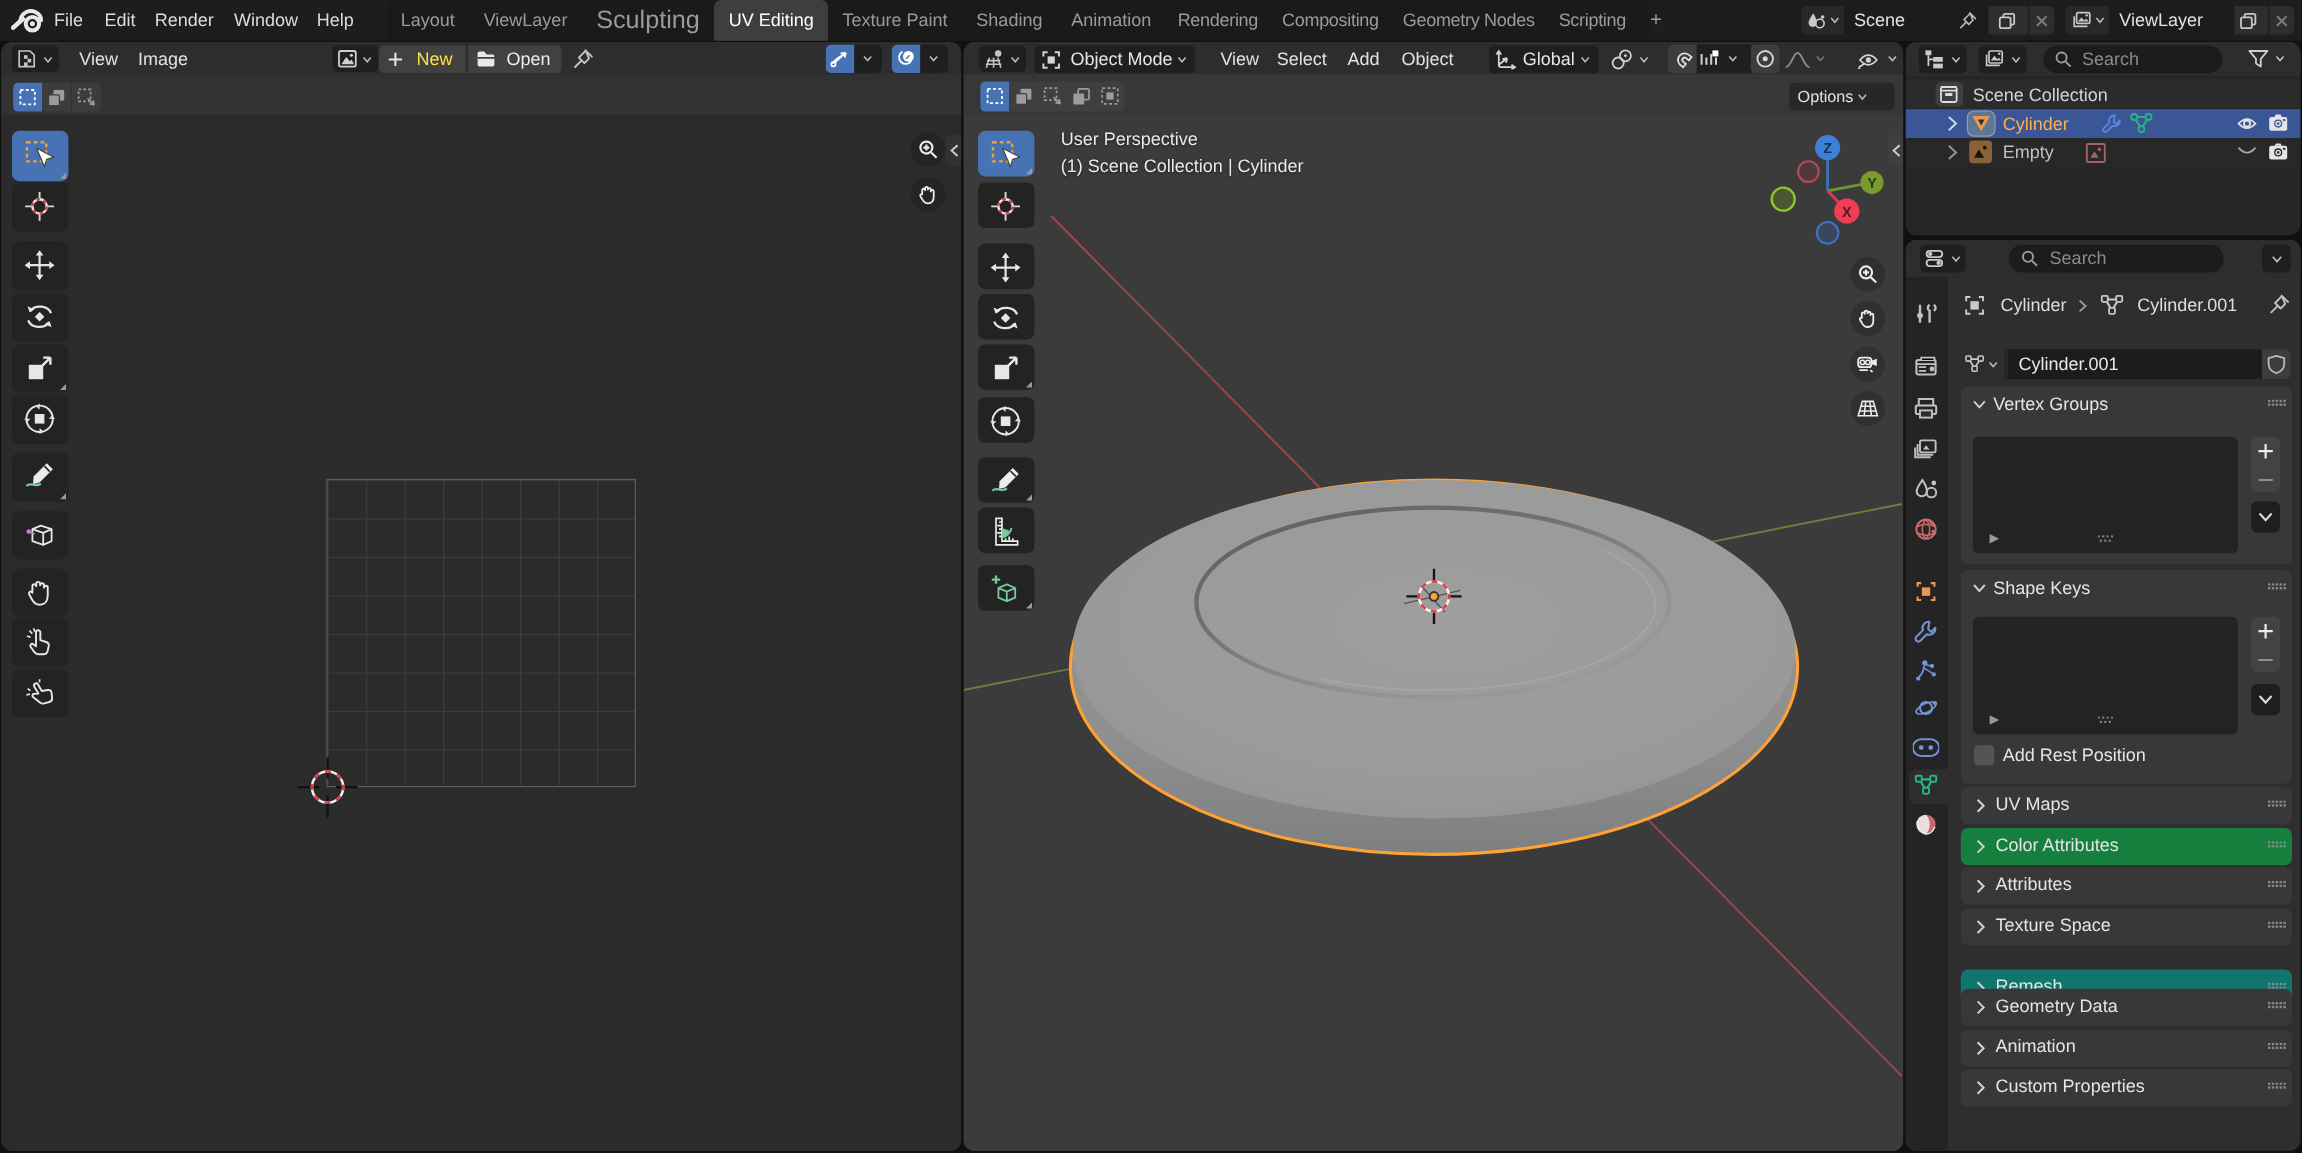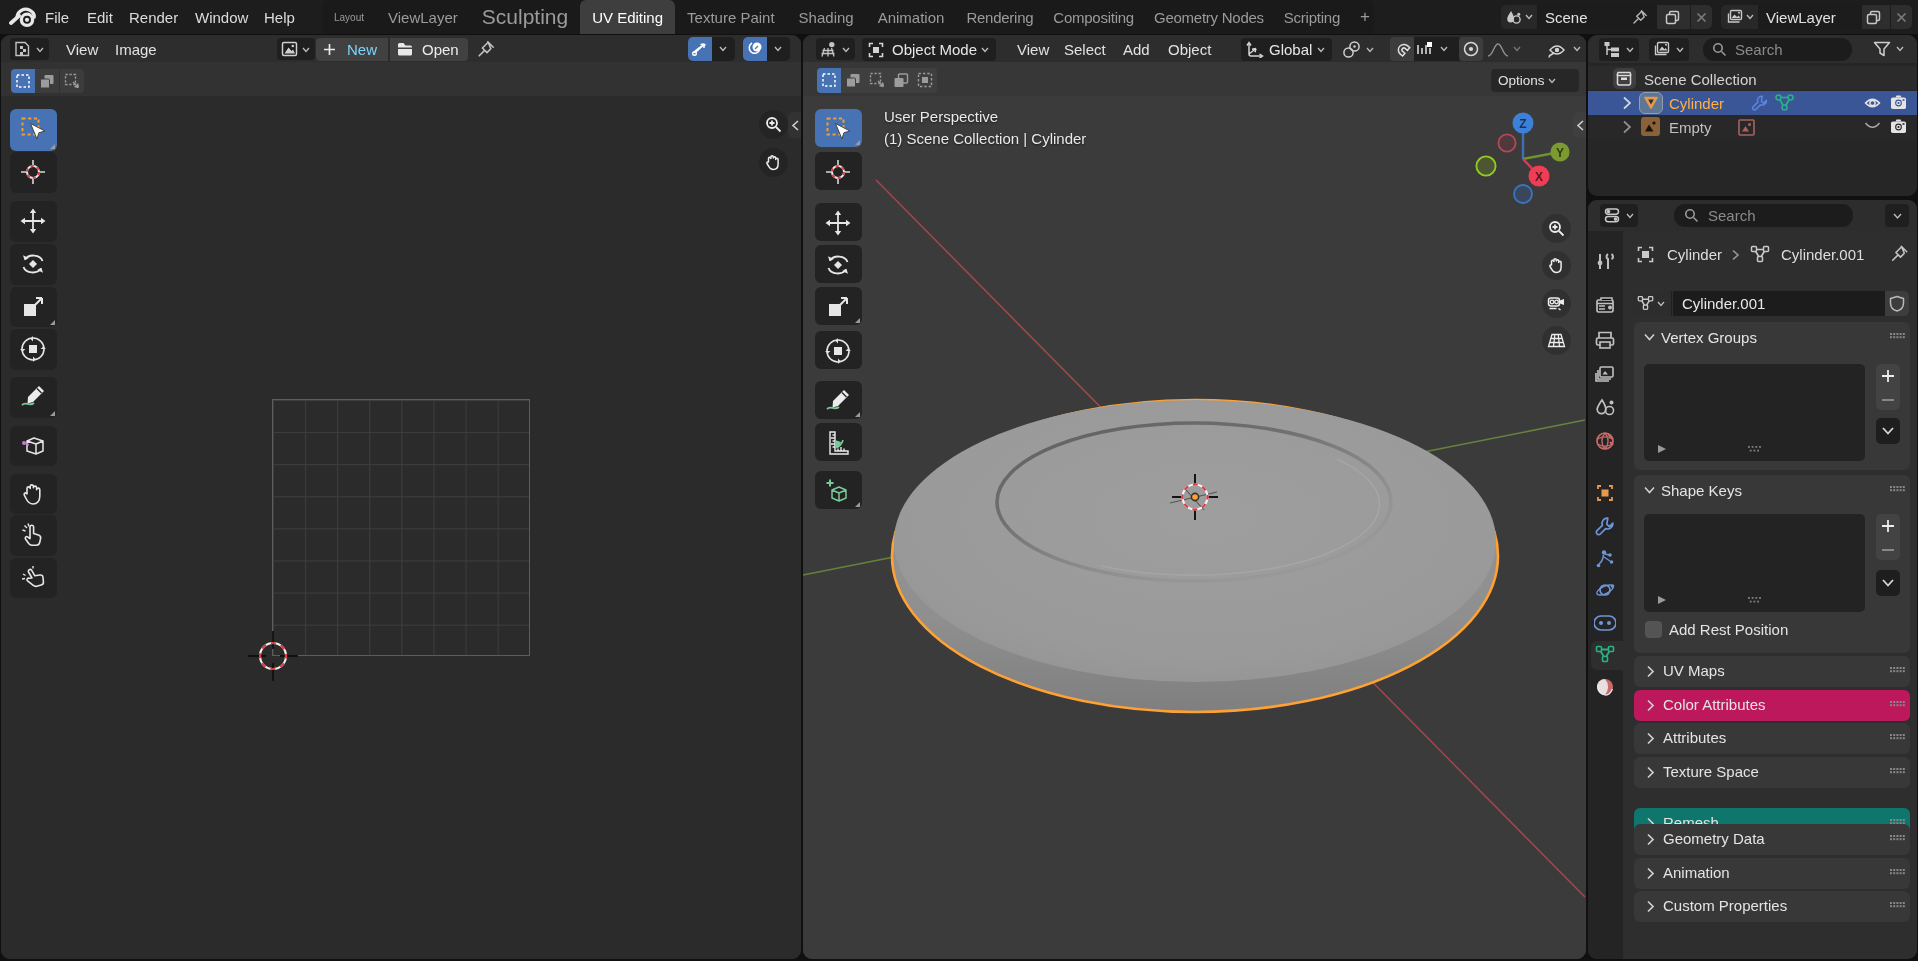--- a/index.html
+++ b/index.html
@@ -22,21 +22,21 @@
     <circle cx="18" cy="15.8" r="2.1" fill="#e8e8e8"></circle>
   </svg>
   <div class="txt" style="left:45px;top:9px;color:#dcdcdc">File</div>
   <div class="txt" style="left:87px;top:9px;color:#dcdcdc">Edit</div>
   <div class="txt" style="left:129px;top:9px;color:#dcdcdc">Render</div>
   <div class="txt" style="left:195px;top:9px;color:#dcdcdc">Window</div>
   <div class="txt" style="left:264px;top:9px;color:#dcdcdc">Help</div>
 
   <div class="abs" style="left:322px;top:0;width:1052px;height:34px;background:#1a1a1a;border-radius:6px 6px 0 0" id="tabs">
       <div style="display:flex;height:34px;align-items:stretch">
-        <div style="padding:0 12px;display:flex;align-items:center;font-size:10px;position:relative;white-space:nowrap;color:#9b9b9b;">Layout</div>
+        <div style="padding:0 12px;display:flex;align-items:center;font-size:15px;position:relative;white-space:nowrap;color:#9b9b9b;">Layout</div>
         <div style="width:1px;background:#141414;margin:6px 0"></div>
         <div style="padding:0 12px;display:flex;align-items:center;font-size:15px;position:relative;white-space:nowrap;color:#9b9b9b;">ViewLayer</div>
         <div style="width:1px;background:#141414;margin:6px 0"></div>
         <div style="padding:0 12px;display:flex;align-items:center;font-size:21px;position:relative;white-space:nowrap;color:#9b9b9b;">Sculpting</div>
         <div style="padding:0 12px;display:flex;align-items:center;font-size:15px;position:relative;white-space:nowrap;background:#3e3e3e;color:#fff;border-radius:6px 6px 0 0;">UV Editing</div>
         <div style="padding:0 12px;display:flex;align-items:center;font-size:15px;position:relative;white-space:nowrap;color:#9b9b9b;">Texture Paint</div>
         <div style="width:1px;background:#141414;margin:6px 0"></div>
         <div style="padding:0 12px;display:flex;align-items:center;font-size:15px;position:relative;white-space:nowrap;color:#9b9b9b;">Shading</div>
         <div style="width:1px;background:#141414;margin:6px 0"></div>
         <div style="padding:0 12px;display:flex;align-items:center;font-size:15px;position:relative;white-space:nowrap;color:#9b9b9b;">Animation</div>
@@ -131,21 +131,21 @@
   </svg>
   <svg class="abs" style="left:25px;top:9px" width="8" height="6" viewBox="0 0 8 6">
         <path d="M1 1 L4 4.5 L7 1" stroke="#bbb" stroke-width="1.3" fill="none"></path>
       </svg>
 </div>
 
 <div class="abs" style="left:315px;top:3px;width:73px;height:23px;background:#414141;border-radius:4px 0 0 4px;border-right:1px solid #2a2a2a">
   <svg class="abs" style="left:7px;top:5px" width="13" height="13" viewBox="0 0 13 13">
         <path d="M6.5 1 V12 M1 6.5 H12" stroke="#e8e8e8" stroke-width="1.7"></path>
       </svg>
-  <div class="txt" style="left:31px;top:3px;color:#7dd3fc">New</div>
+  <div class="txt" style="left:31px;top:3px;color:#fde047">New</div>
 </div>
 
 <div class="abs" style="left:389px;top:3px;width:78px;height:23px;background:#414141;border-radius:0 4px 4px 0">
   <svg class="abs" style="left:7px;top:4px" width="17" height="15" viewBox="0 0 17 15">
     <path d="M1 2.5 a1.5 1.5 0 0 1 1.5 -1.5 h4 l2 2.5 h5 a1.5 1.5 0 0 1 1.5 1.5 v7 a1.5 1.5 0 0 1 -1.5 1.5 h-11 a1.5 1.5 0 0 1 -1.5 -1.5z" fill="#e8e8e8"></path>
     <path d="M1 7 h15 v-1.5 h-15z" fill="#414141"></path>
   </svg>
   <div class="txt" style="left:32px;top:3px;color:#ececec">Open</div>
 </div>
 
@@ -1025,21 +1025,21 @@
             <rect x="9.6" y="0" width="2" height="2"></rect>
             <rect x="12.8" y="0" width="2" height="2"></rect>
             <rect x="0" y="3.2" width="2" height="2"></rect>
             <rect x="3.2" y="3.2" width="2" height="2"></rect>
             <rect x="6.4" y="3.2" width="2" height="2"></rect>
             <rect x="9.6" y="3.2" width="2" height="2"></rect>
             <rect x="12.8" y="3.2" width="2" height="2"></rect>
           </g>
         </svg>
       </div>
-      <div class="abs" style="left:46px;top:490px;width:276px;height:31px;background:#be185d;border-radius:6px">
+      <div class="abs" style="left:46px;top:490px;width:276px;height:31px;background:#15803d;border-radius:6px">
         <svg class="abs" style="left:12px;top:9px" width="9" height="13" viewBox="0 0 9 13">
           <path d="M2 1.5 L7 6.5 L2 11.5" stroke="#d0d0d0" stroke-width="1.7" fill="none"></path>
         </svg>
         <div class="txt" style="left:29px;top:6px;color:#e4e4e4">Color Attributes</div>
         <svg class="abs" style="left:256px;top:11px" width="15" height="10" viewBox="0 0 15 10">
           <g fill="#888">
             <rect x="0" y="0" width="2" height="2"></rect>
             <rect x="3.2" y="0" width="2" height="2"></rect>
             <rect x="6.4" y="0" width="2" height="2"></rect>
             <rect x="9.6" y="0" width="2" height="2"></rect>

